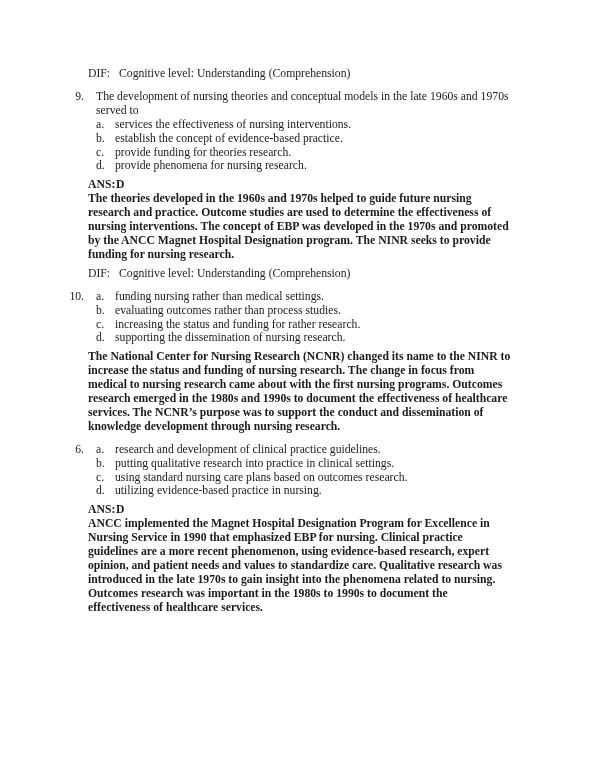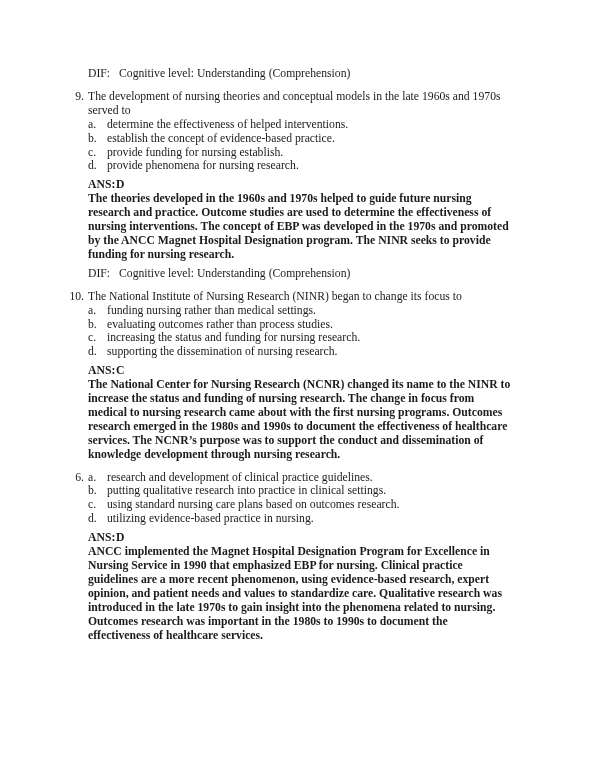--- a/index.html
+++ b/index.html
@@ -34,21 +34,21 @@
   .question {
     display: flex;
     margin-top: 9px;
   }
   .qnum {
     flex: none;
     width: 18px;
     text-align: right;
   }
   .qbody {
-    margin-left: 4px;
+    margin-left: 12px;
     width: 424px;
   }
   .opt {
     display: flex;
   }
   .opt-letter {
     flex: none;
     width: 19px;
   }
   .opt-text {
@@ -73,29 +73,29 @@
     <span class="dif-label">DIF:</span><span>Cognitive level: Understanding (Comprehension)</span>
   </div>
 
   <div class="question">
     <div class="qnum">9.</div>
     <div class="qbody">
       <div>The development of nursing theories and conceptual models in the late 1960s and 1970s served to</div>
       <div>
         <div class="opt">
           <span class="opt-letter">a.</span>
-          <span class="opt-text">determine the effectiveness of helped interventions.</span>
+          <span class="opt-text">services the effectiveness of nursing interventions.</span>
         </div>
         <div class="opt">
           <span class="opt-letter">b.</span>
           <span class="opt-text">establish the concept of evidence-based practice.</span>
         </div>
         <div class="opt">
           <span class="opt-letter">c.</span>
-          <span class="opt-text">provide funding for nursing establish.</span>
+          <span class="opt-text">provide funding for theories research.</span>
         </div>
         <div class="opt">
           <span class="opt-letter">d.</span>
           <span class="opt-text">provide phenomena for nursing research.</span>
         </div>
       </div>
     </div>
   </div>
 
   <div class="answer">
@@ -105,46 +105,42 @@
     <div>The theories developed in the 1960s and 1970s helped to guide future nursing research and practice. Outcome studies are used to determine the effectiveness of nursing interventions. The concept of EBP was developed in the 1970s and promoted by the ANCC Magnet Hospital Designation program. The NINR seeks to provide funding for nursing research.</div>
   </div>
 
   <div class="dif-row">
     <span class="dif-label">DIF:</span><span>Cognitive level: Understanding (Comprehension)</span>
   </div>
 
   <div class="question">
     <div class="qnum">10.</div>
     <div class="qbody">
-      <div>The National Institute of Nursing Research (NINR) began to change its focus to</div>
       <div>
         <div class="opt">
           <span class="opt-letter">a.</span>
           <span class="opt-text">funding nursing rather than medical settings.</span>
         </div>
         <div class="opt">
           <span class="opt-letter">b.</span>
           <span class="opt-text">evaluating outcomes rather than process studies.</span>
         </div>
         <div class="opt">
           <span class="opt-letter">c.</span>
-          <span class="opt-text">increasing the status and funding for nursing research.</span>
+          <span class="opt-text">increasing the status and funding for rather research.</span>
         </div>
         <div class="opt">
           <span class="opt-letter">d.</span>
           <span class="opt-text">supporting the dissemination of nursing research.</span>
         </div>
       </div>
     </div>
   </div>
 
   <div class="answer">
-    <div>
-      <span class="ans-label">ANS:</span><span>C</span>
-    </div>
     <div>The National Center for Nursing Research (NCNR) changed its name to the NINR to increase the status and funding of nursing research. The change in focus from medical to nursing research came about with the first nursing programs. Outcomes research emerged in the 1980s and 1990s to document the effectiveness of healthcare services. The NCNR’s purpose was to support the conduct and dissemination of knowledge development through nursing research.</div>
   </div>
 
 
   <div class="question">
     <div class="qnum">6.</div>
     <div class="qbody">
       <div>
         <div class="opt">
           <span class="opt-letter">a.</span>

